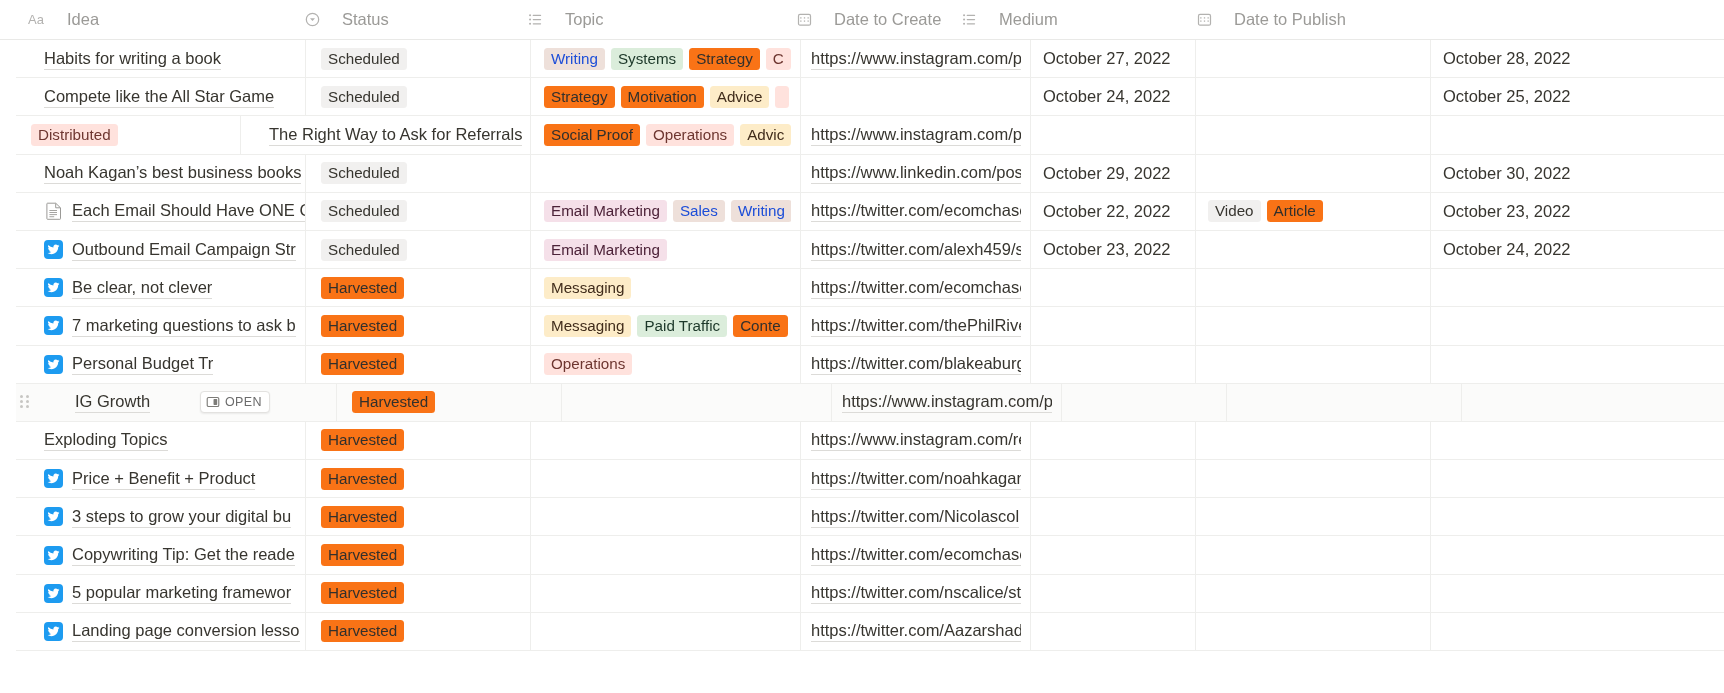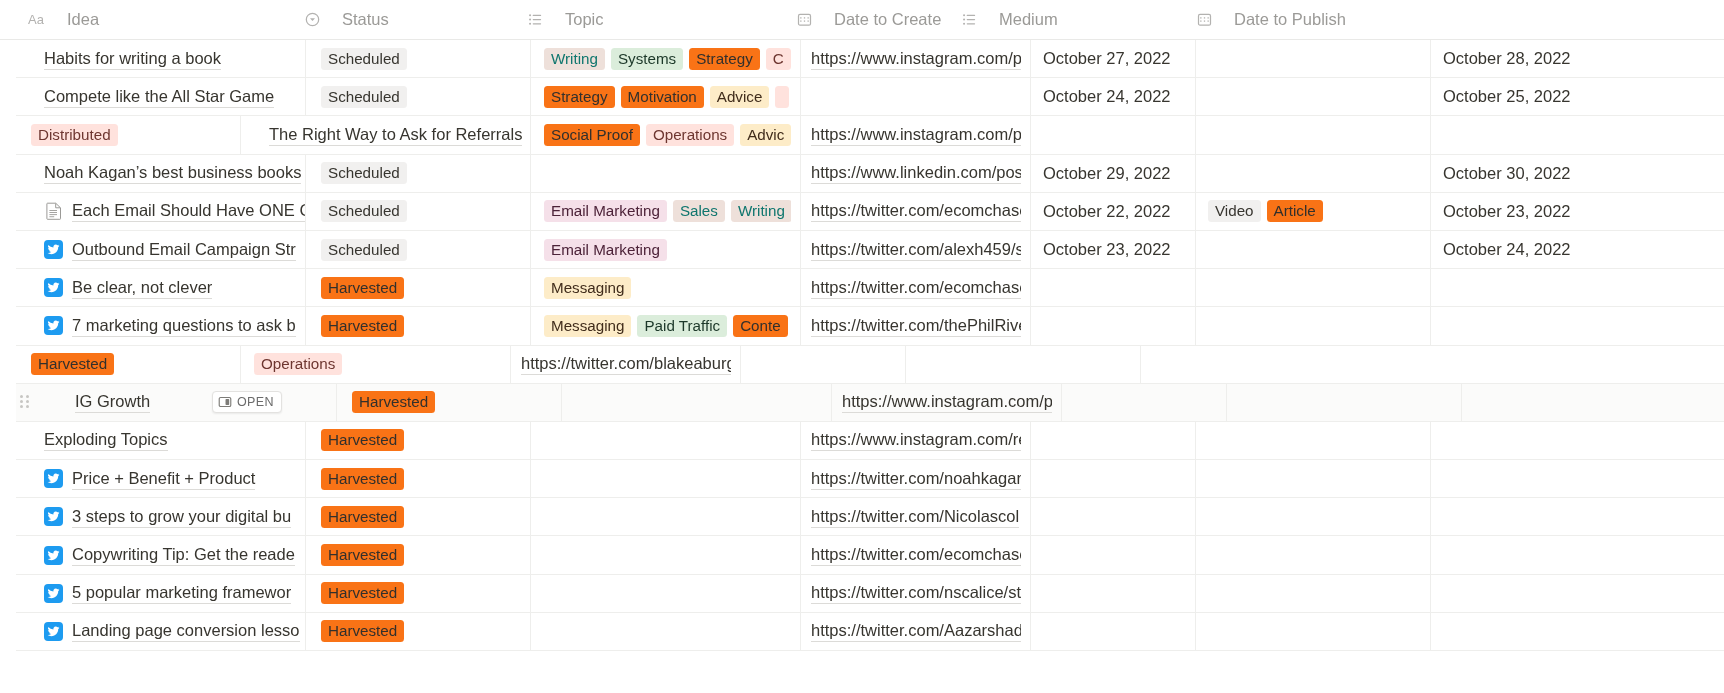--- a/index.html
+++ b/index.html
@@ -99,21 +99,21 @@
   .tw-icon {
     width: 19px; height: 19px; border-radius: 4px;
     background: #1d9bf0; display:flex; align-items:center; justify-content:center;
     flex: 0 0 auto;
   }
   .doc-icon { width:19px;height:19px;flex:0 0 auto;display:flex;align-items:center;justify-content:center; }
 
   
   .open-btn {
     position: absolute;
-    left: 196px;
+    left: 184px;
     top: 50%;
     transform: translateY(-50%);
     display: flex; align-items: center; gap: 5px;
     background: #fff;
     border: 1px solid #e3e2e0;
     border-radius: 4px;
     padding: 3px 7px 3px 5px;
     font-size: 12.5px;
     color: #6b6b6b;
     letter-spacing: .4px;
@@ -139,21 +139,21 @@
     font-size: 15.2px;
     line-height: 22px;
     margin-right: 6px;
     white-space: nowrap;
     flex: 0 0 auto;
   }
   .tag-gray   { background:#f97316; color:#32302c; }
   .tag-lgray  { background:#f1f0ef; color:#37352f; }
   .tag-red    { background:#ffe2dd; color:#6e3630; }
   .tag-pink   { background:#f5e0e9; color:#4c2238; }
-  .tag-brown  { background:#eee0da; color:#0f766e; }
+  .tag-brown  { background:#eee0da; color:#1d4ed8; }
   .tag-green  { background:#dbeddb; color:#1c3829; }
   .tag-yellow { background:#fdecc8; color:#402c1b; }
 
   .url-link {
     font-size: 16.5px;
     color: #37352f;
     border-bottom: 1px solid #dcdbd8;
     line-height: 21px;
     white-space: nowrap;
     overflow: hidden;
@@ -485,20 +485,30 @@
         <div class="td c-url">
           <span class="url-link">https://twitter.com/thePhilRive</span>
         </div>
         <div class="td c-dcreate"></div>
         <div class="td c-medium">
           <span class="tagrow"></span>
         </div>
         <div class="td c-dpub"></div>
       </div>
       <div class="tr">
+        <div class="td c-idea">
+          <span class="idea-wrap">
+            <span class="tw-icon">
+              <svg width="13" height="13" viewBox="0 0 24 24" fill="#ffffff">
+                <path d="M23 4.9c-.8.4-1.7.6-2.6.8a4.5 4.5 0 0 0 2-2.5c-.9.5-1.9.9-2.9 1.1a4.5 4.5 0 0 0-7.7 4.1A12.8 12.8 0 0 1 2.5 3.6a4.5 4.5 0 0 0 1.4 6 4.4 4.4 0 0 1-2-.6v.1c0 2.2 1.5 4 3.6 4.4a4.5 4.5 0 0 1-2 .1 4.5 4.5 0 0 0 4.2 3.1A9 9 0 0 1 1 18.6a12.7 12.7 0 0 0 6.9 2c8.3 0 12.8-6.9 12.8-12.8v-.6c.9-.6 1.7-1.4 2.3-2.3z"></path>
+              </svg>
+            </span>
+            <span class="idea-title">Personal Budget Tr</span>
+          </span>
+        </div>
         <div class="td c-status">
           <span class="tag tag-gray">Harvested</span>
         </div>
         <div class="td c-topic">
           <span class="tagrow">
             <span class="tag tag-red">Operations</span>
           </span>
         </div>
         <div class="td c-url">
           <span class="url-link">https://twitter.com/blakeaburg</span>

